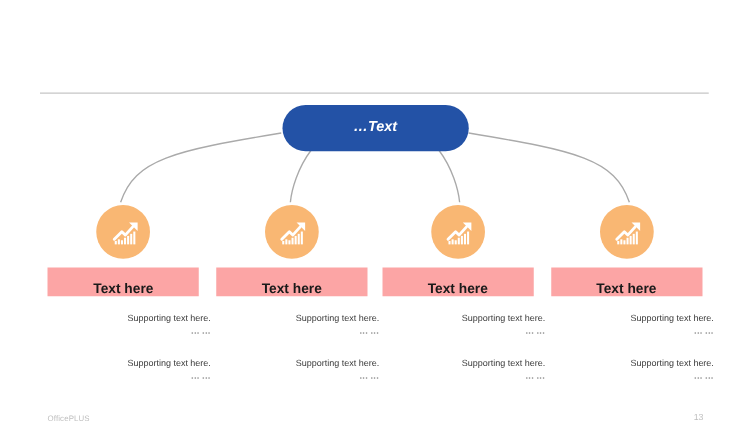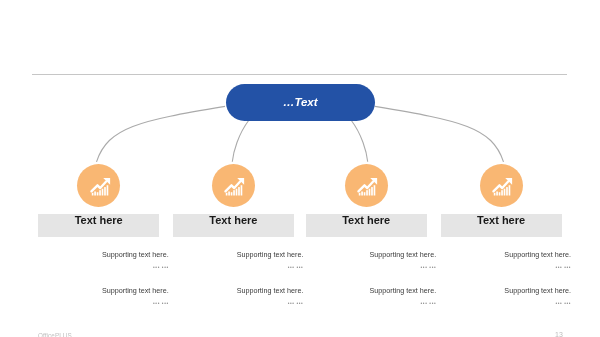--- a/index.html
+++ b/index.html
@@ -8,22 +8,22 @@
        font-family:"Liberation Sans",sans-serif;-webkit-font-smoothing:antialiased;}
   .slide{position:relative;width:600px;height:337px;background:#ffffff;margin-top:24px;}
   .divider{position:absolute;left:32px;top:49.8px;width:535px;height:1.3px;background:#c6c6c6;}
   .svg-lines{position:absolute;left:0;top:0;width:600px;height:337px;pointer-events:none;}
   .pill{position:absolute;left:226px;top:59.8px;width:148.5px;height:37.2px;background:#2352a6;
         border-radius:18.6px;display:flex;align-items:center;justify-content:center;}
   .pill-label{color:#ffffff;font-size:11.5px;font-weight:bold;font-style:italic;white-space:nowrap;position:relative;top:0px;}
   .circle{position:absolute;top:139.5px;width:43px;height:43px;border-radius:50%;background:#f9b773;
           display:flex;align-items:center;justify-content:center;}
   .ic{width:22px;height:22px;display:block;transform:translate(1.4px,0.6px);}
-  .box{position:absolute;top:190.4px;width:121px;height:23px;background:#e5e5e5;
-       display:flex;align-items:flex-start;justify-content:center;}
+  .box{position:absolute;top:190.4px;width:121px;height:23px;background:#fca5a5;
+       display:flex;align-items:flex-end;justify-content:center;}
   .box-label{font-size:11px;font-weight:bold;color:#1a1a1a;white-space:nowrap;}
   .sup{position:absolute;width:140px;text-align:right;}
   .sup .t1{font-size:7.2px;color:#3a3a3a;white-space:nowrap;line-height:8px;}
   .sup .t2{font-size:4.8px;color:#8f8f8f;white-space:nowrap;line-height:7px;letter-spacing:.6px;margin-top:5px;}
   .footer-left{position:absolute;left:38px;top:307.5px;font-size:6.3px;color:#bfbfbf;letter-spacing:.1px;}
   .footer-right{position:absolute;left:555px;top:306.5px;font-size:7px;color:#bdbdbd;}
 </style>
 </head>
 <body>
 

